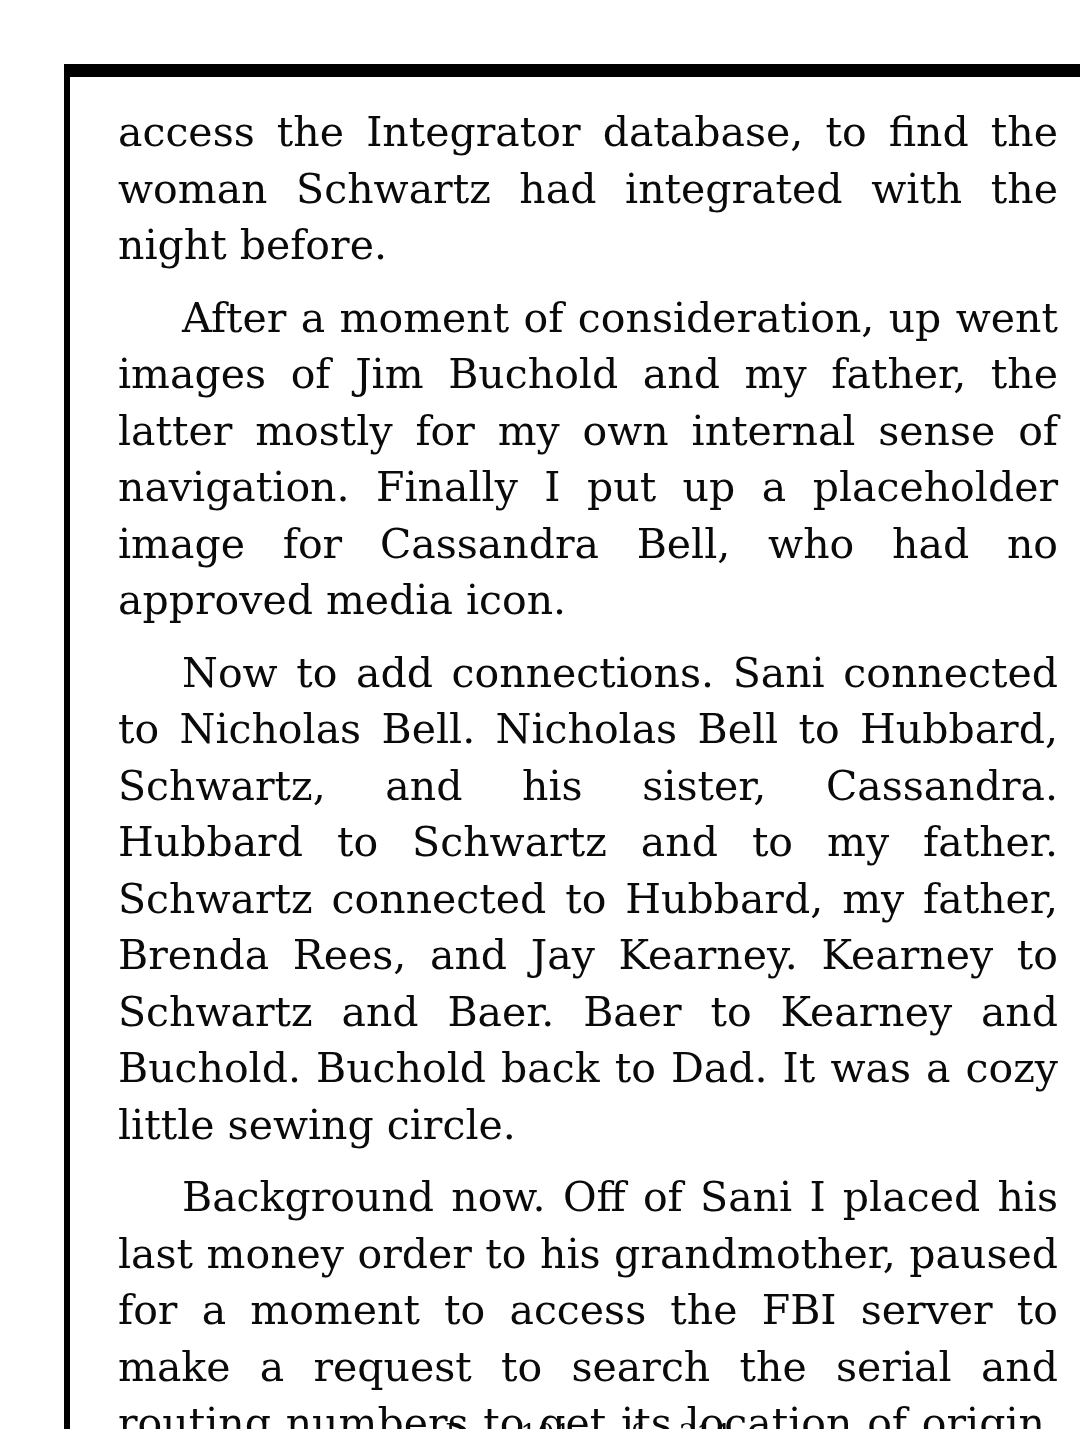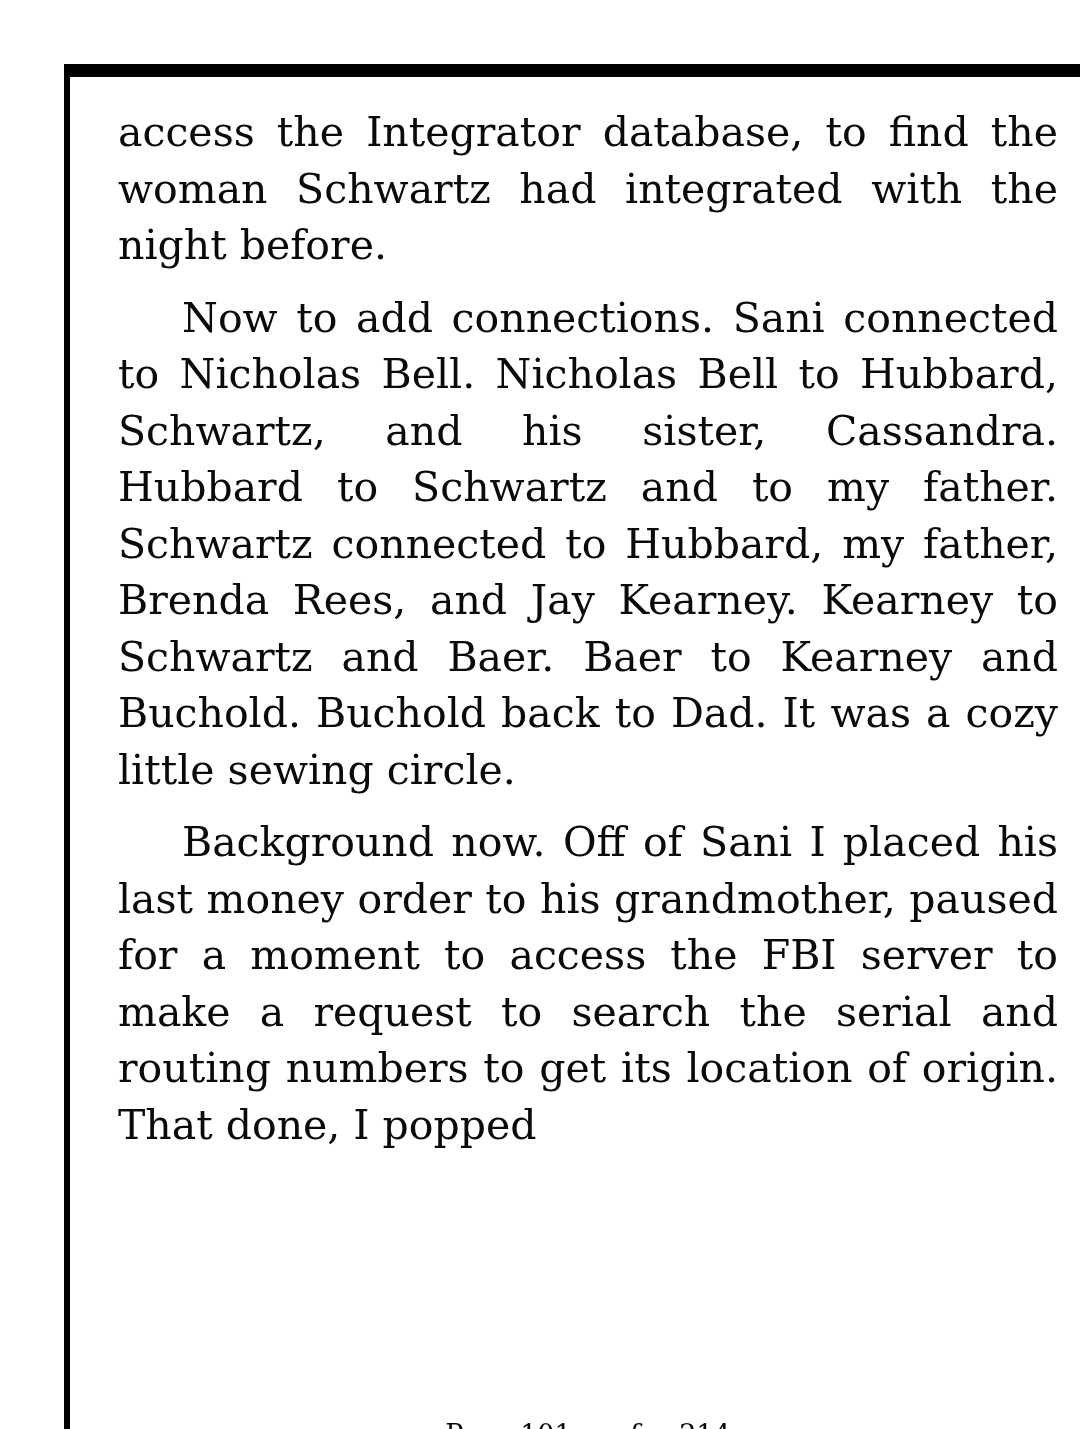--- a/index.html
+++ b/index.html
@@ -67,20 +67,21 @@
 </style>
 </head>
 <body>
 
 <div class="screen">
   <div class="top-bar"></div>
   <div class="left-bar"></div>
 
   <div class="text-area">
     <p class="para">access the Integrator database, to find the woman Schwartz had integrated with the night before.</p>
+    <p class="para indent">After a moment of consideration, up went images of Jim Buchold and my father, the latter mostly for my own internal sense of navigation. Finally I put up a placeholder image for Cassandra Bell, who had no approved media icon.</p>
     <p class="para indent">Now to add connections. Sani connected to Nicholas Bell. Nicholas Bell to Hubbard, Schwartz, and his sister, Cassandra. Hubbard to Schwartz and to my father. Schwartz connected to Hubbard, my father, Brenda Rees, and Jay Kearney. Kearney to Schwartz and Baer. Baer to Kearney and Buchold. Buchold back to Dad. It was a cozy little sewing circle.</p>
     <p class="para indent">Background now. Off of Sani I placed his last money order to his grandmother, paused for a moment to access the FBI server to make a request to search the serial and routing numbers to get its location of origin. That done, I popped</p>
   </div>
 
   <div class="footer">
     <span>Page 101</span>
     <span class="of-word">of</span>
     <span>214</span>
   </div>
 </div>

